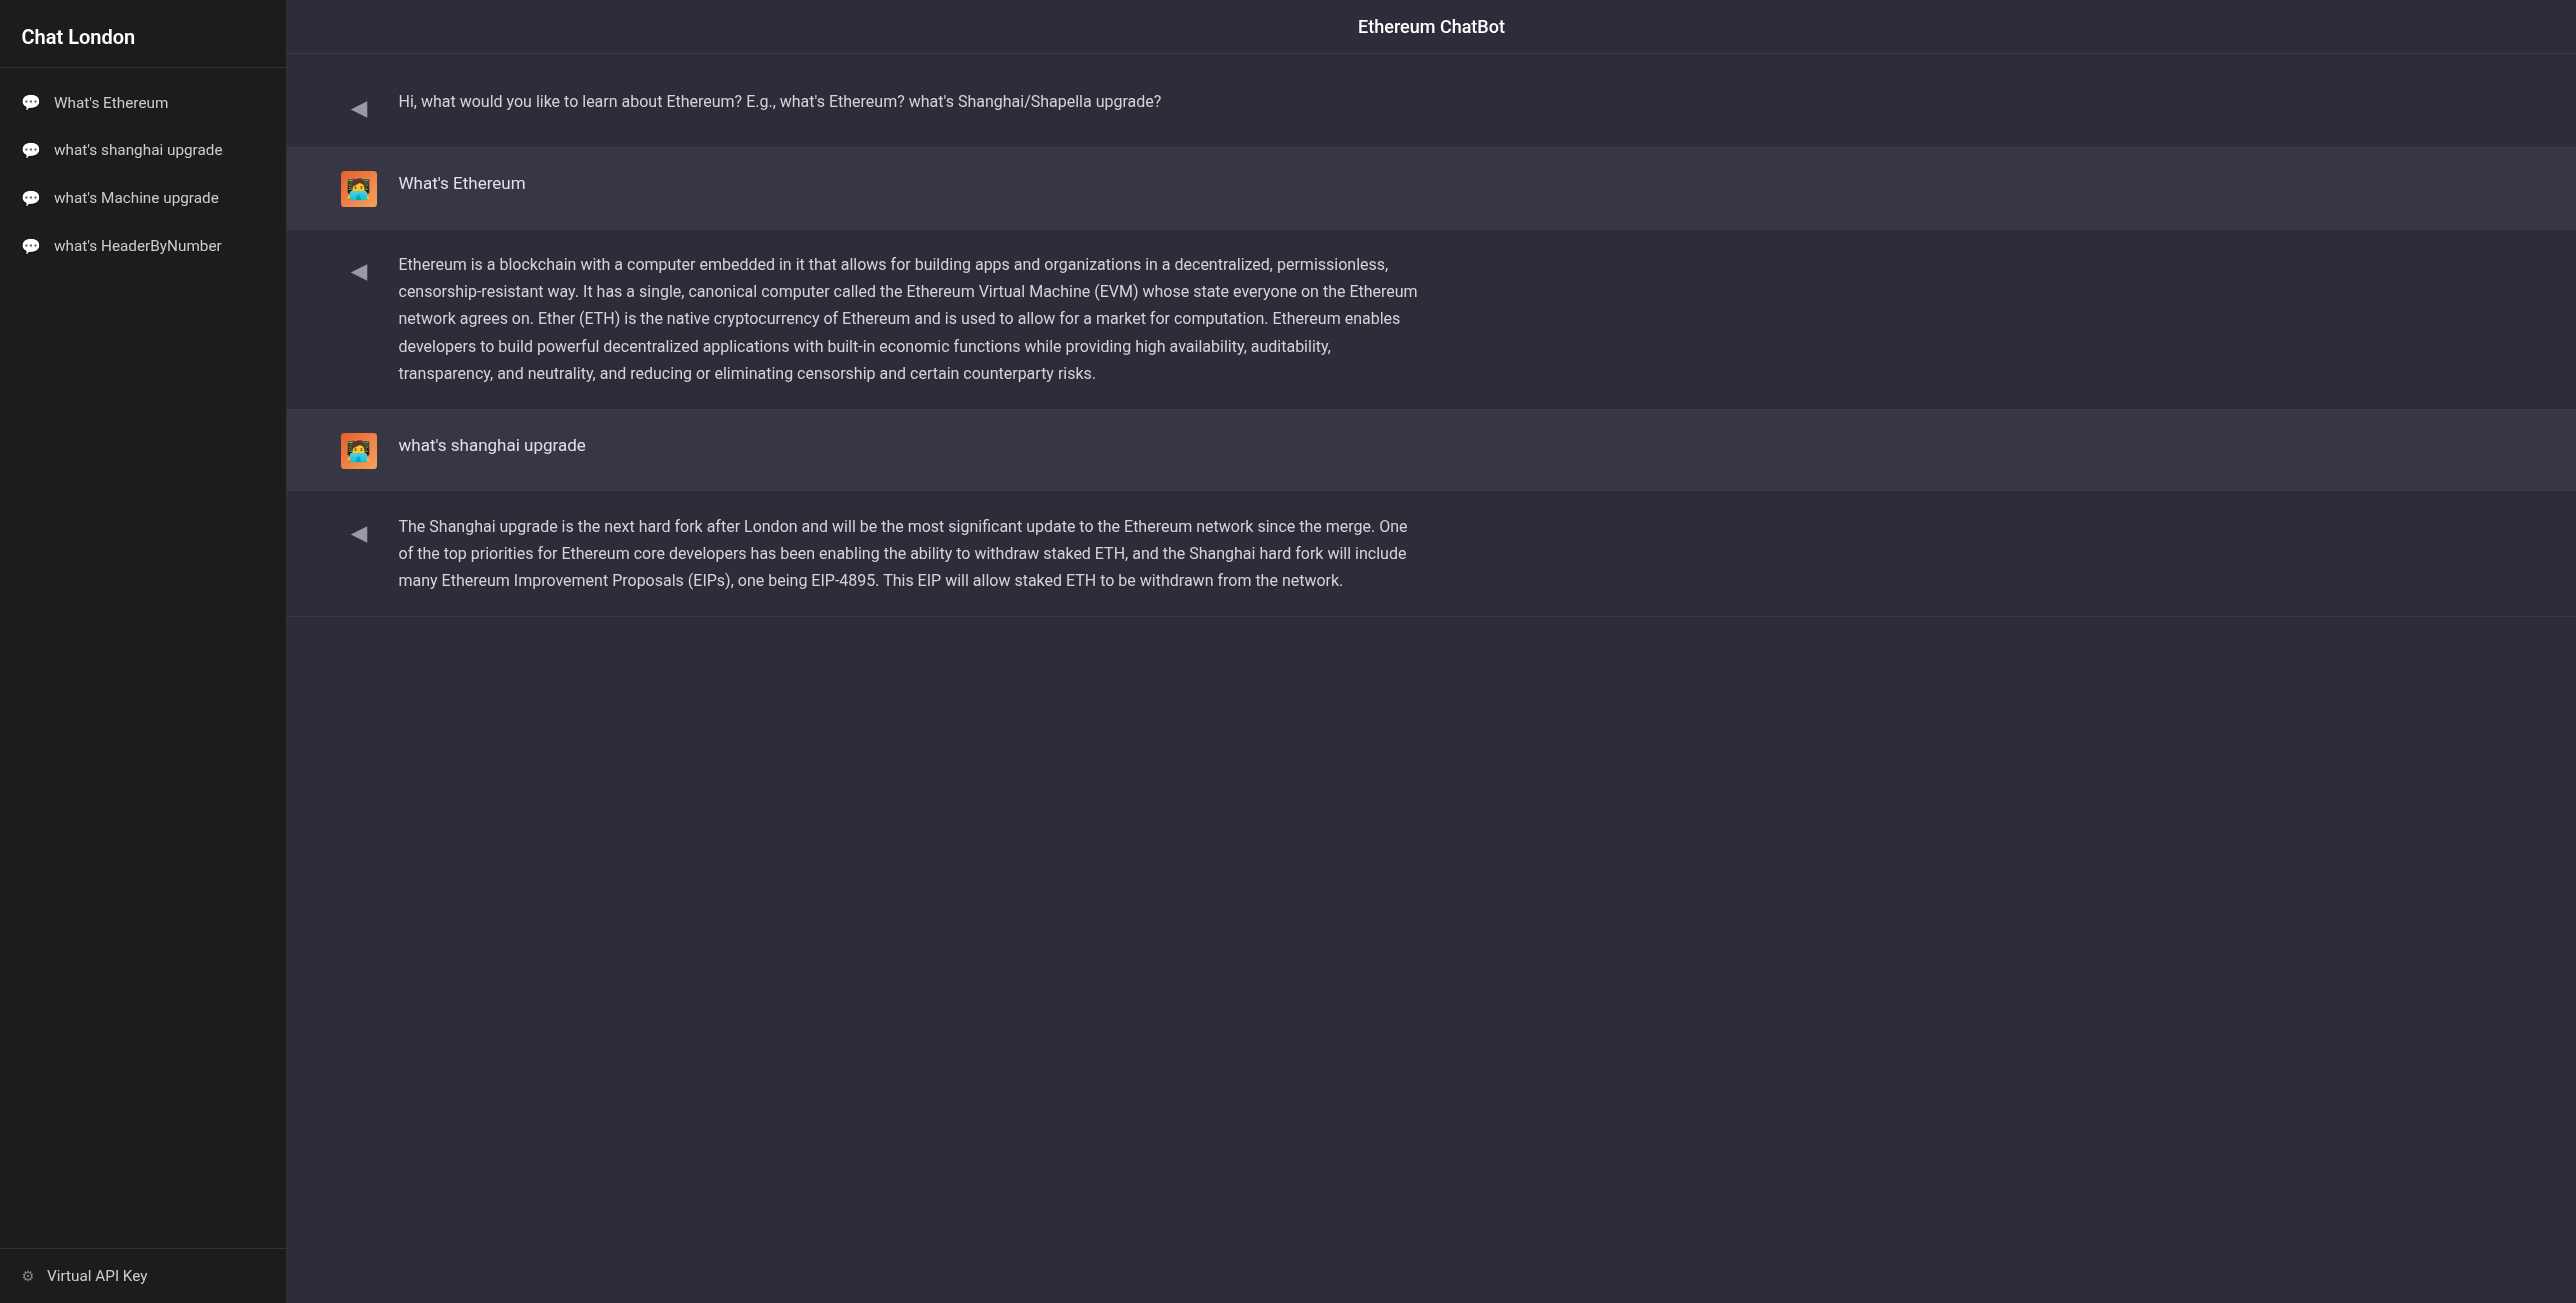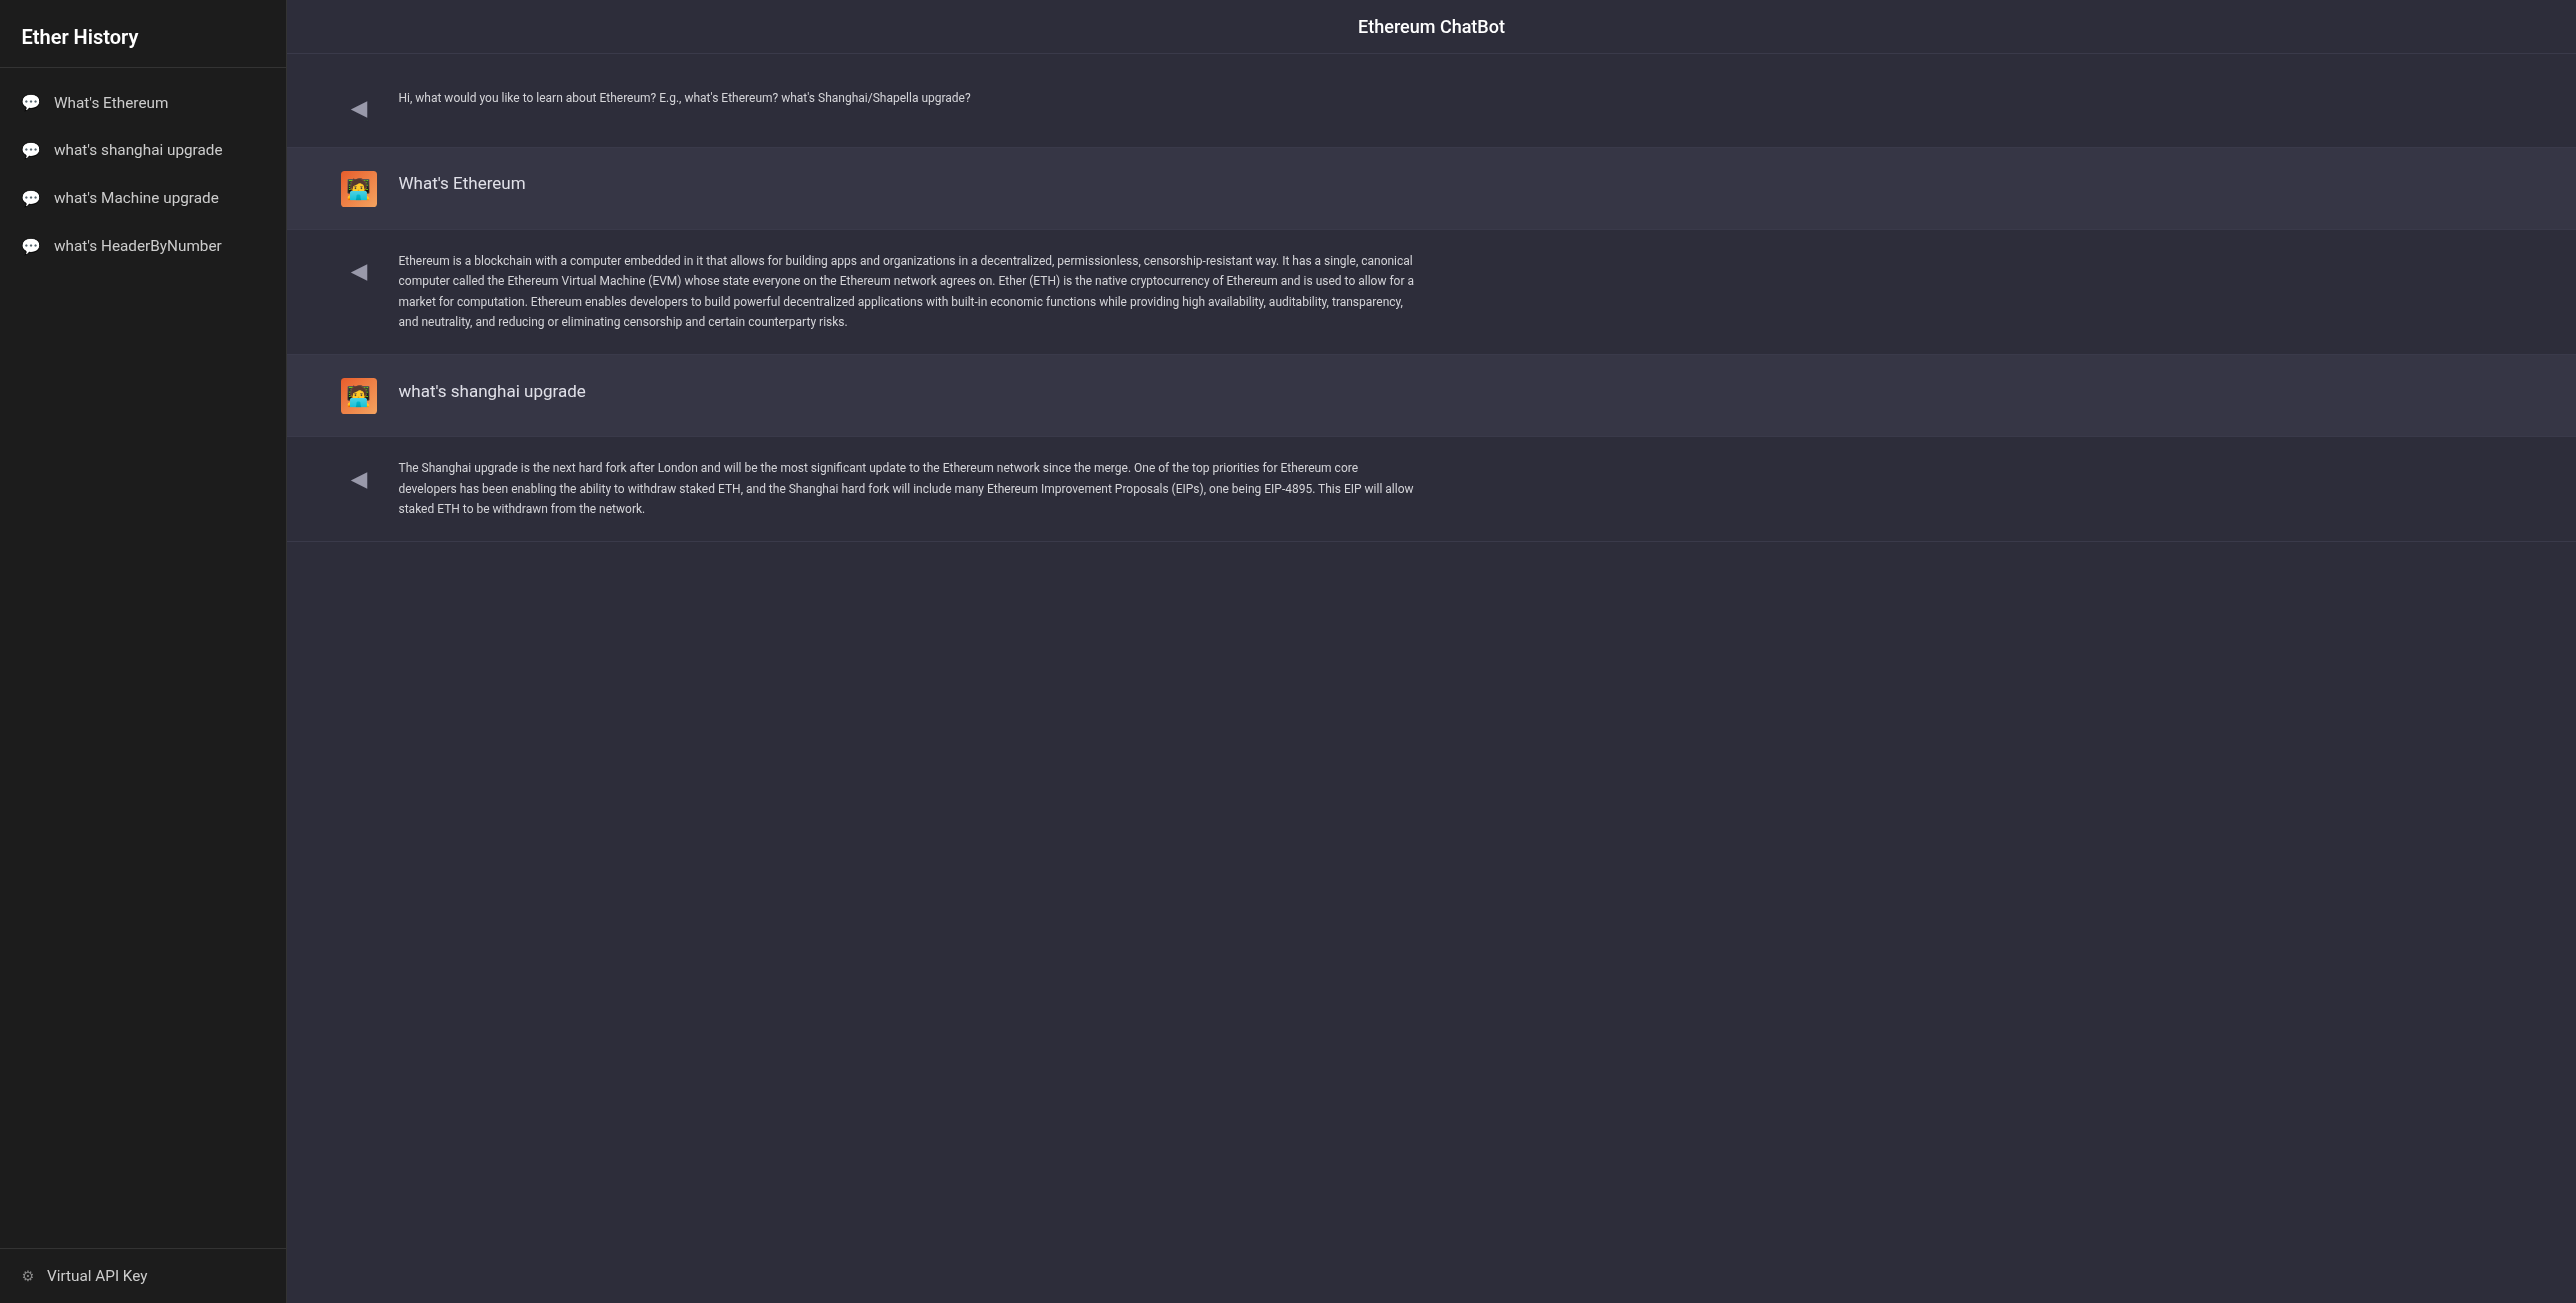--- a/index.html
+++ b/index.html
@@ -142,21 +142,21 @@
       color: #aaa;
     }
 
     .avatar.user-avatar {
       background: linear-gradient(135deg, #e85d2c, #f4a460);
       font-size: 20px;
     }
 
     .message-text {
       color: #d4d4d8;
-      font-size: 12px;
+      font-size: 16px;
       line-height: 1.7;
       flex: 1;
     }
 
     .message-text.user-text {
       color: #e0e0e8;
       font-size: 17px;
     }
 
     ::-webkit-scrollbar {
@@ -167,21 +167,21 @@
     }
     ::-webkit-scrollbar-thumb {
       background: #555;
       border-radius: 2.7px;
     }
   </style>
 </head>
 <body>
 
 <aside class="sidebar">
-  <div class="sidebar-title">Ether History</div>
+  <div class="sidebar-title">Chat London</div>
 
   <div class="sidebar-items">
 
   <div class="sidebar-item">
         <span class="chat-icon">💬</span>
         <span>What's Ethereum</span>
       </div>
       <div class="sidebar-item">
         <span class="chat-icon">💬</span>
         <span>what's shanghai upgrade</span>

